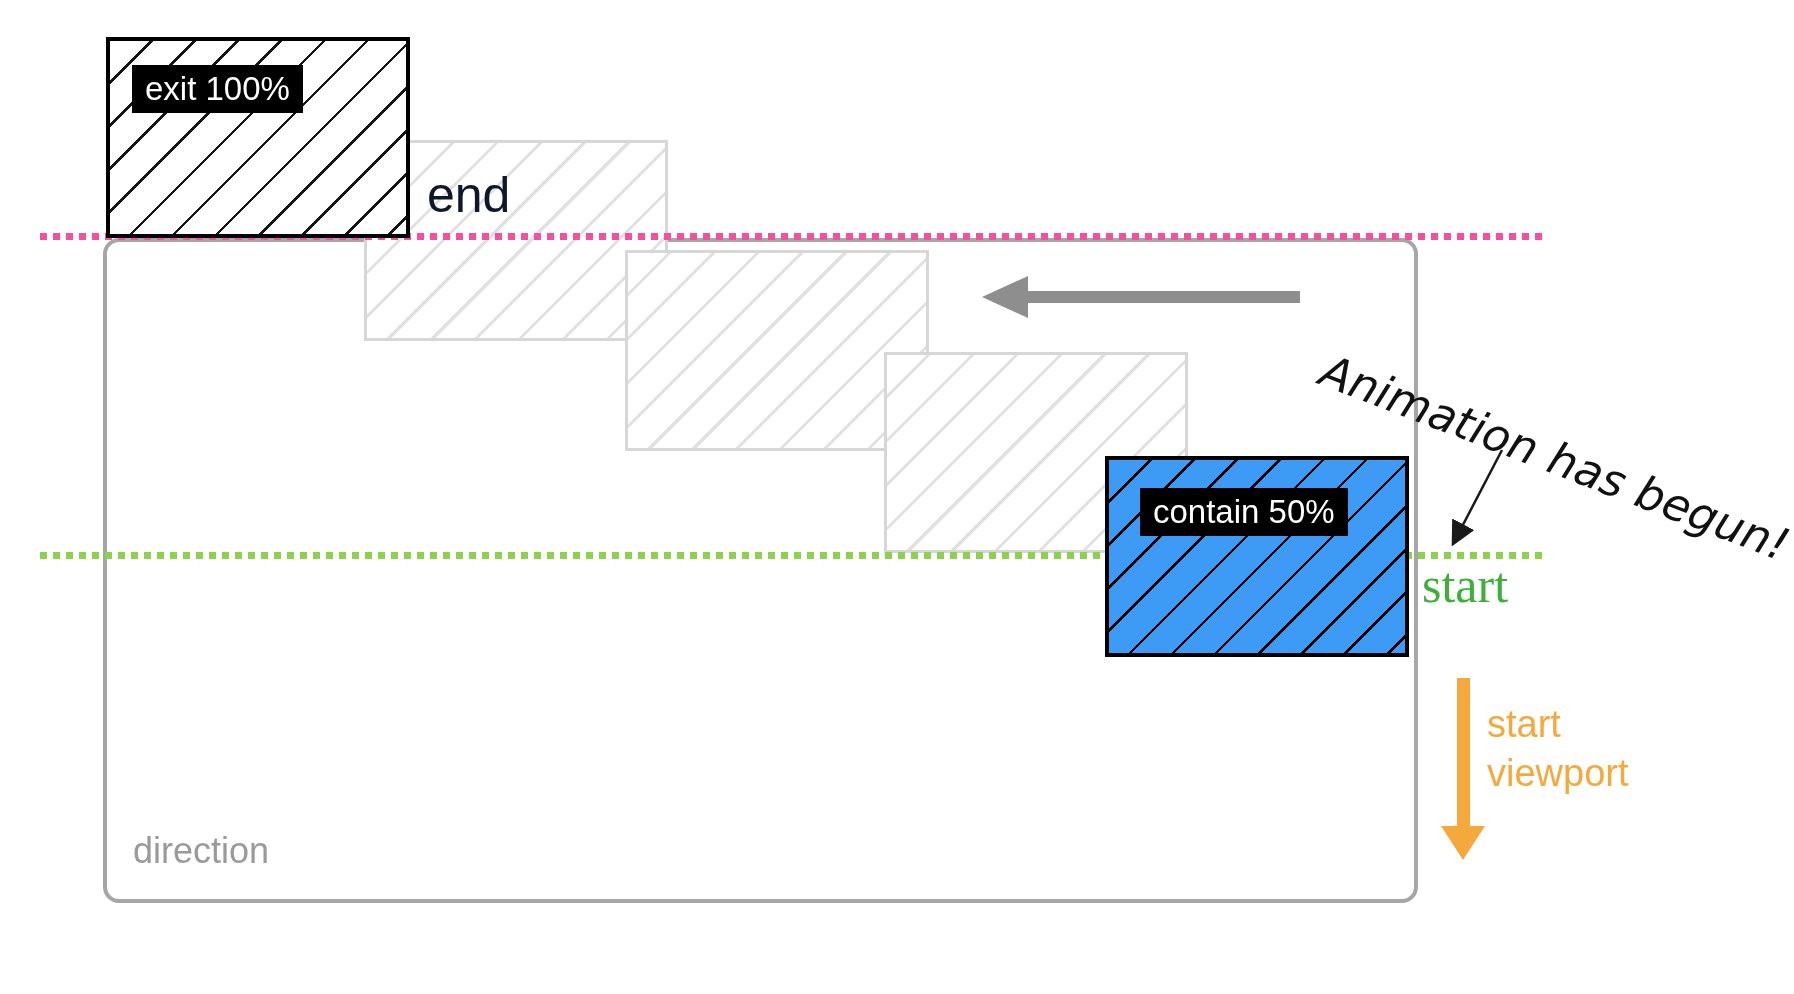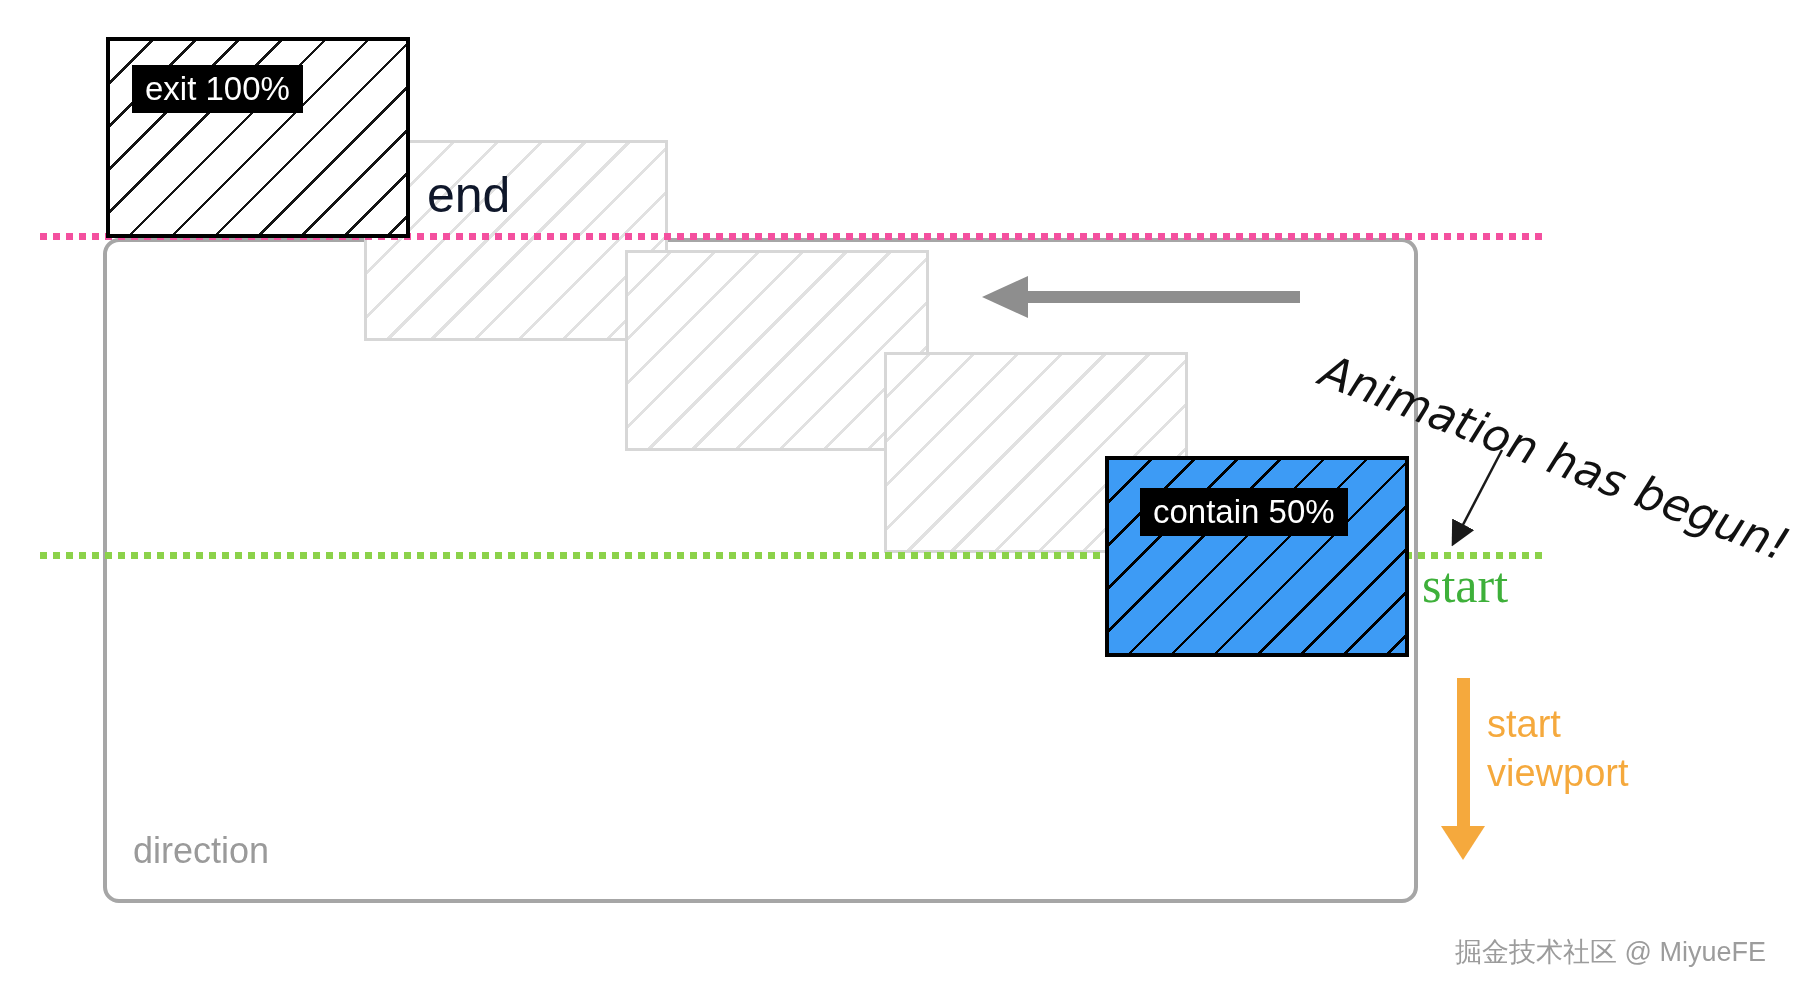--- a/index.html
+++ b/index.html
@@ -154,15 +154,14 @@
     <div class="body"></div>
     <div class="head"></div>
   </div>
   <div class="scroll-label">
     <div>start</div>
     <div>viewport</div>
   </div>
 
   <div class="viewport-label">direction</div>
 
-  <div class="watermark">掘金技术社区 @ MiyueFE</div>
 
 </div>
 
 </body></html>

